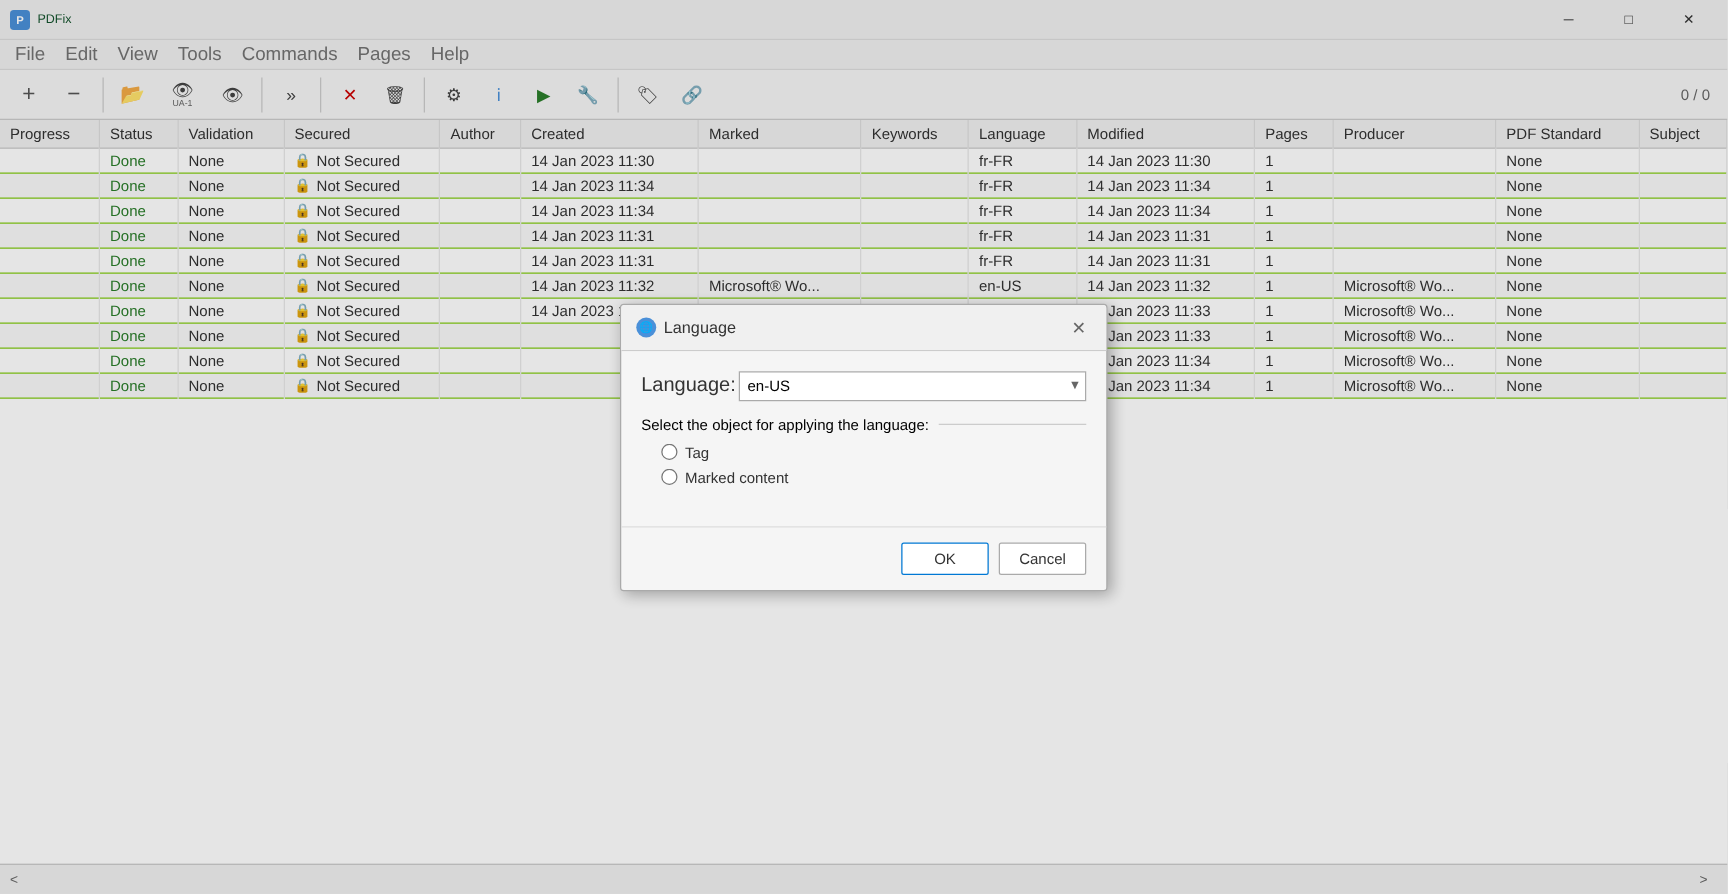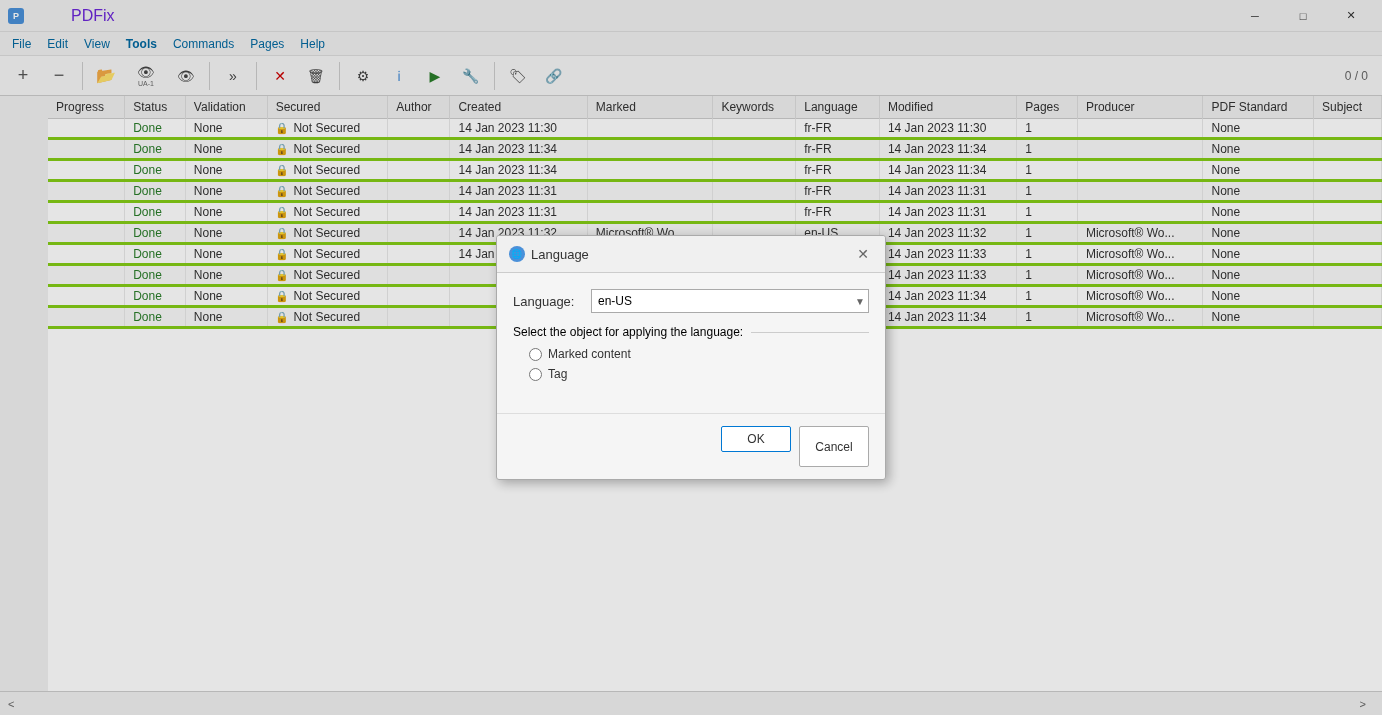--- a/index.html
+++ b/index.html
@@ -29,23 +29,22 @@
       background: #4a90d9;
       border-radius: 3px;
       display: flex;
       align-items: center;
       justify-content: center;
       color: white;
       font-size: 9px;
       font-weight: bold;
     }
     .title-bar-text {
-      font-size: 16px;
-      color: #6d28d9;
-      margin-left: 41px;
+      font-size: 10px;
+      color: #14532d;
     }
     .title-bar-controls {
       margin-left: auto;
       display: flex;
       gap: 2px;
     }
     .title-btn {
       width: 46px;
       height: 32px;
       border: none;
@@ -63,22 +62,22 @@
       background: #f0f0f0;
       height: 24px;
       display: flex;
       align-items: center;
       padding: 0 4px;
       border-bottom: 1px solid #ddd;
     }
     .menu-item {
       padding: 3px 8px;
       cursor: pointer;
-      font-size: 12px;
-      color: #0369a1;
+      font-size: 15px;
+      color: #737373;
     }
 
     
     .toolbar {
       background: #f5f5f5;
       height: 40px;
       display: flex;
       align-items: center;
       padding: 0 6px;
       border-bottom: 1px solid #ccc;
@@ -115,21 +114,20 @@
       font-size: 12px;
       color: #666;
       padding-right: 8px;
     }
 
     
     .main-content {
       display: flex;
       height: calc(715px - 32px - 24px - 40px - 24px);
       background: white;
-      margin-left: 48px;
     }
 
     
     .table-container {
       flex: 1;
       overflow: auto;
     }
     table {
       width: 100%;
       border-collapse: collapse;
@@ -142,21 +140,21 @@
     th {
       padding: 4px 8px;
       text-align: left;
       font-weight: 500;
       color: #333;
       border-right: 1px solid #ddd;
       white-space: nowrap;
       cursor: pointer;
     }
     tbody tr {
-      border-bottom: 3px solid #84cc16;
+      border-bottom: 1px solid #84cc16;
       height: 20px;
       padding-left: 16px;
     }
     tbody tr:nth-child(even) { background: #f9f9f9; }
     td {
       padding: 2px 8px;
       color: #333;
       border-right: 1px solid #e8e8e8;
       white-space: nowrap;
     }
@@ -255,21 +253,21 @@
     }
     .modal-body {
       padding: 16px;
     }
     .modal-field {
       display: flex;
       align-items: center;
       margin-bottom: 12px;
     }
     .modal-label {
-      font-size: 13px;
+      font-size: 16px;
       color: #333;
       margin-right: 8px;
       width: 70px;
     }
     .select-wrapper {
       flex: 1;
       position: relative;
       display: flex;
       align-items: center;
     }
@@ -339,21 +337,21 @@
       background: white;
       border: 1px solid #0078d4;
       color: #333;
       font-size: 12px;
       cursor: pointer;
       padding: 0 12px;
       border-radius: 2px;
     }
     .btn-cancel {
       min-width: 70px;
-      height: 41px;
+      height: 26px;
       background: white;
       border: 1px solid #aaa;
       color: #333;
       font-size: 12px;
       cursor: pointer;
       padding: 0 12px;
       border-radius: 2px;
     }
   </style>
 </head>
@@ -368,21 +366,21 @@
     <button class="title-btn">─</button>
     <button class="title-btn">□</button>
     <button class="title-btn close">✕</button>
   </div>
 </div>
 
 <div class="menu-bar">
   <span class="menu-item">File</span>
   <span class="menu-item">Edit</span>
   <span class="menu-item">View</span>
-  <span class="menu-item" style="font-weight:700;">Tools</span>
+  <span class="menu-item" style="font-weight:400;">Tools</span>
   <span class="menu-item">Commands</span>
   <span class="menu-item">Pages</span>
   <span class="menu-item">Help</span>
 </div>
 
 <div class="toolbar">
   <button class="tool-btn">
     <span style="font-size:18px; font-weight:300; color:#555;">+</span>
   </button>
   <button class="tool-btn">
@@ -695,26 +693,26 @@
             <option value="de-DE">de-DE</option>
             <option value="es-ES">es-ES</option>
             <option value="it-IT">it-IT</option>
           </select>
           <span class="select-arrow">▼</span>
         </div>
       </div>
       <div class="modal-section-label">Select the object for applying the language:</div>
       <div class="radio-group">
         <label class="radio-item">
+          <input type="radio" name="apply-to" value="tag" style="">
+          <span class="radio-label">Tag</span>
+        </label>
+        <label class="radio-item">
           <input type="radio" name="apply-to" value="marked" style="">
           <span class="radio-label">Marked content</span>
-        </label>
-        <label class="radio-item">
-          <input type="radio" name="apply-to" value="tag" style="">
-          <span class="radio-label">Tag</span>
         </label>
       </div>
     </div>
     <div class="modal-footer">
       <button class="btn-ok">OK</button>
       <button class="btn-cancel">Cancel</button>
     </div>
   </div>
 </div>
 

